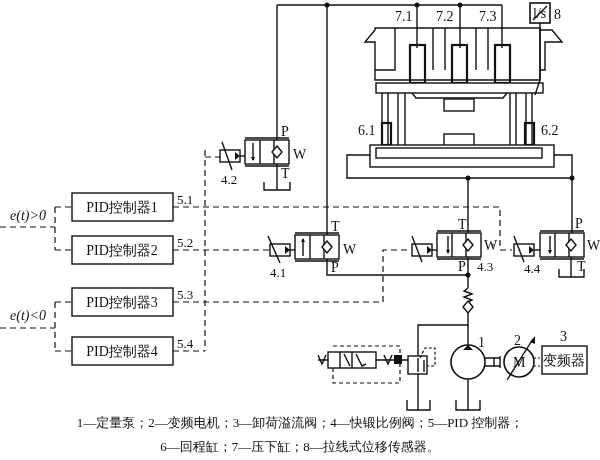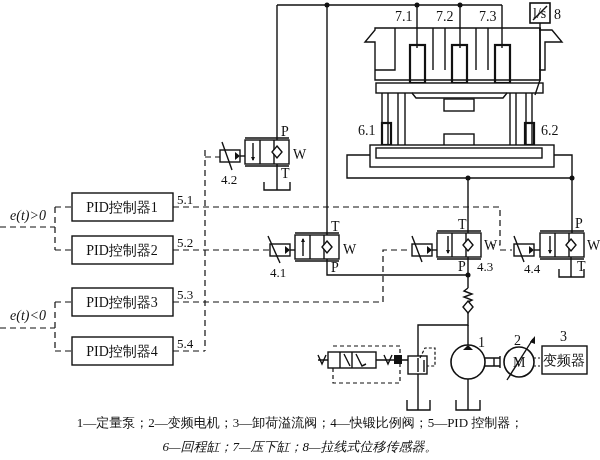--- a/index.html
+++ b/index.html
@@ -236,14 +236,14 @@
   </g>
 
   <g>
     <rect class="bx" x="542" y="346" width="45" height="28"></rect>
     <text class="t" x="564" y="365" text-anchor="middle" font-size="13">变频器</text>
     <text class="t" x="560" y="341">3</text>
   </g>
 </svg>
 
 <div class="cap" style="top:414px;">1—定量泵；2—变频电机；3—卸荷溢流阀；4—快锻比例阀；5—PID 控制器；</div>
-<div class="cap" style="top:438px;font-style:italic;">6—回程缸；7—压下缸；8—拉线式位移传感器。</div>
+<div class="cap" style="top:438px;">6—回程缸；7—压下缸；8—拉线式位移传感器。</div>
 </div>
 
 </body></html>

